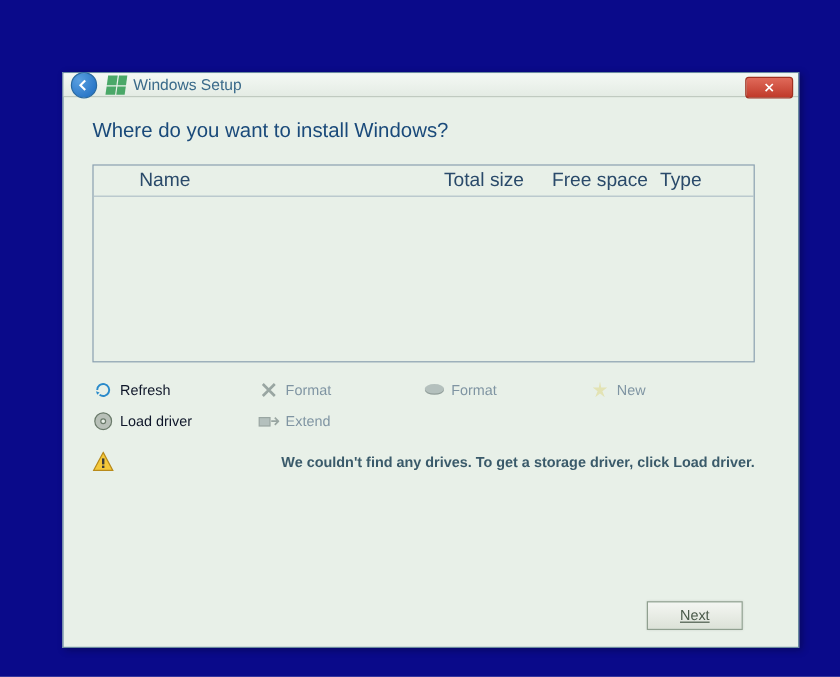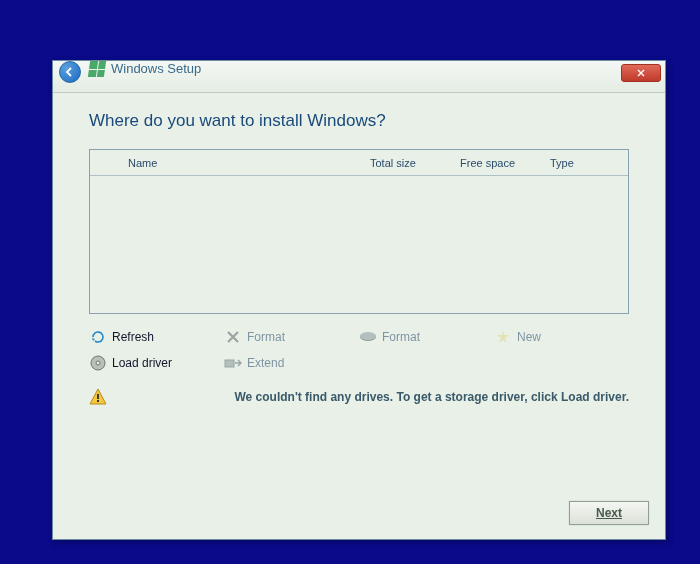--- a/index.html
+++ b/index.html
@@ -18,25 +18,25 @@
     position: absolute;
     left: 52px;
     top: 60px;
     width: 614px;
     height: 480px;
     background: #e8f0e8;
     border: 1px solid #6a8aa0;
     box-shadow: 2px 2px 6px rgba(0,0,0,.3);
   }
   .titlebar {
-    height: 32px;
+    height: 20px;
     background: linear-gradient(#f4f8f4, #e4ece4);
     border-bottom: 1px solid #c0cac0;
     display: flex;
-    align-items: flex-start;
+    align-items: center;
     padding: 0 6px;
     position: relative;
   }
   .back-btn {
     width: 22px; height: 22px;
     border-radius: 50%;
     background: radial-gradient(circle at 30% 30%, #5aa0e0, #1a6ac0);
     display: flex; align-items: center; justify-content: center;
     margin-right: 8px;
     border: 1px solid #2a6aa0;
@@ -58,39 +58,39 @@
     right: 4px; top: 3px;
     width: 40px; height: 18px;
     background: linear-gradient(#e06a5a, #c03a2a);
     border: 1px solid #a03020;
     border-radius: 3px;
     display: flex; align-items: center; justify-content: center;
     color: #fff;
   }
   .close-btn svg { width: 8px; height: 8px; }
   .content {
-    padding: 18px 36px 14px 36px;
+    padding: 18px 36px 14px 24px;
   }
   .heading {
     font-size: 17px;
     color: #1a4a7a;
     margin-bottom: 18px;
   }
   .drive-list {
     border: 1px solid #8aa0b0;
     height: 165px;
     background: #e8f0e8;
     position: relative;
   }
   .list-header {
     height: 26px;
     border-bottom: 1px solid #b0c0c8;
     display: flex;
     align-items: center;
-    font-size: 11px;
+    font-size: 16px;
     color: #2a4a6a;
     padding: 0 8px;
   }
   .col-icon { width: 30px; }
   .col-name { flex: 1; }
   .col-total { width: 90px; }
   .col-free { width: 90px; }
   .col-type { width: 70px; }
   .list-body {
     height: calc(100% - 26px);
@@ -126,22 +126,21 @@
     font-weight: 600;
     color: #3a5a6a;
     justify-content: space-between;
   }
   .warn-icon {
     width: 18px; height: 18px;
   }
   .footer {
     position: absolute;
     bottom: 14px;
-    right: 16px;
-    font-weight: bold;
+    right: 46px;
   }
   .next-btn {
     width: 80px;
     height: 24px;
     background: linear-gradient(#f4f6f2, #dce2d8);
     border: 1px solid #90a090;
     color: #4a5a4a;
     font-size: 12px;
     text-decoration: underline;
     text-align: center;

